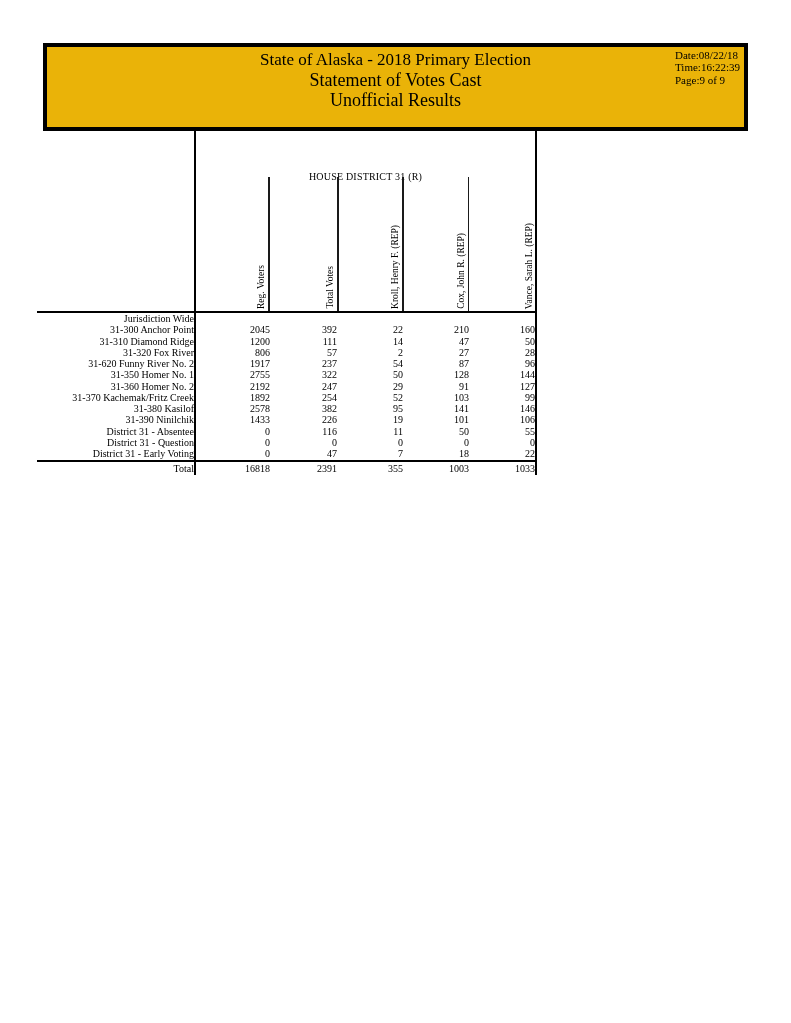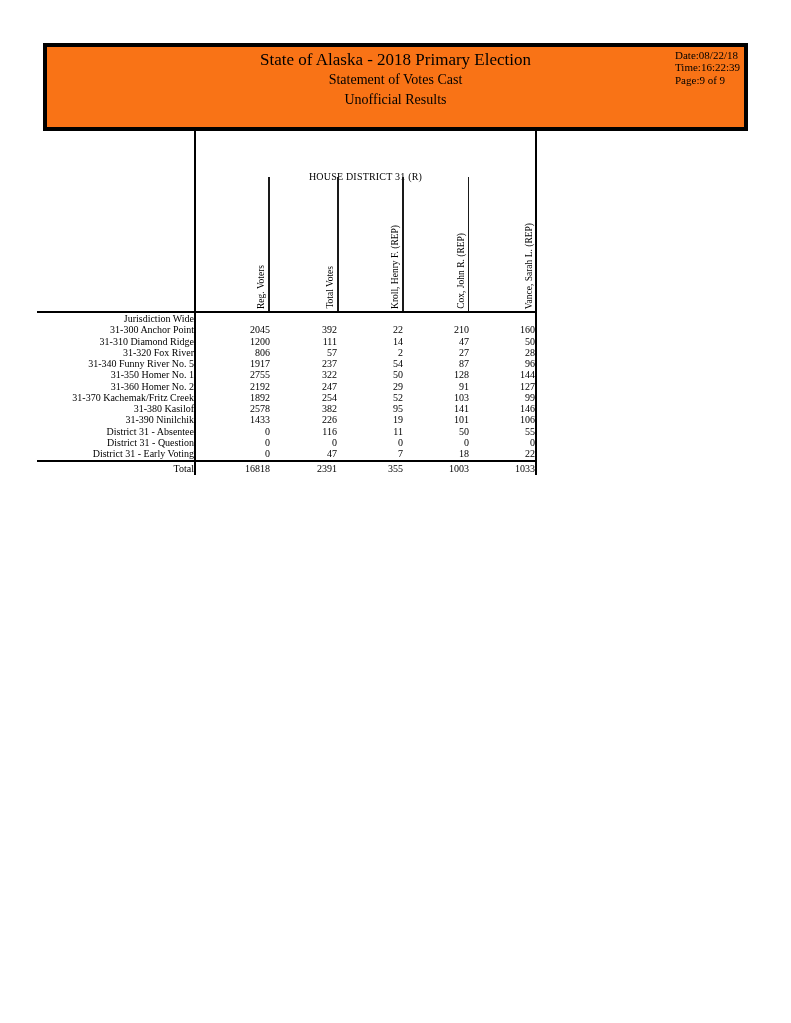--- a/index.html
+++ b/index.html
@@ -13,25 +13,25 @@
     color: #000000;
     overflow: hidden;
   }
 
   
   .header-box {
     position: absolute;
     left: 43px; top: 43px;
     width: 705px; height: 88px;
     border: 4px solid #000000;
-    background: #f97316;
+    background: #eab308;
   }
   .title-lines { padding-top: 3px; text-align: center; }
   .title-line1 { font-size: 17px; line-height: 20px; }
-  .title-line  { font-size: 14px; line-height: 20px; }
+  .title-line  { font-size: 18px; line-height: 20px; }
   .header-meta {
     position: absolute;
     top: 2px; right: 4px;
     font-size: 11px;
     line-height: 12.3px;
   }
 
   
   .vline { position: absolute; width: 2px; background: #000000; top: 131px; height: 344px; }
   .vline.left  { left: 194px; }
@@ -149,21 +149,21 @@
       </div>
       <div class="trow precinct">
         <div class="cell label">31-320 Fox River</div>
         <div class="cell num c1">806</div>
         <div class="cell num c2">57</div>
         <div class="cell num c3">2</div>
         <div class="cell num c4">27</div>
         <div class="cell num c5">28</div>
       </div>
       <div class="trow precinct">
-        <div class="cell label">31-340 Funny River No. 5</div>
+        <div class="cell label">31-620 Funny River No. 2</div>
         <div class="cell num c1">1917</div>
         <div class="cell num c2">237</div>
         <div class="cell num c3">54</div>
         <div class="cell num c4">87</div>
         <div class="cell num c5">96</div>
       </div>
       <div class="trow precinct">
         <div class="cell label">31-350 Homer No. 1</div>
         <div class="cell num c1">2755</div>
         <div class="cell num c2">322</div>

